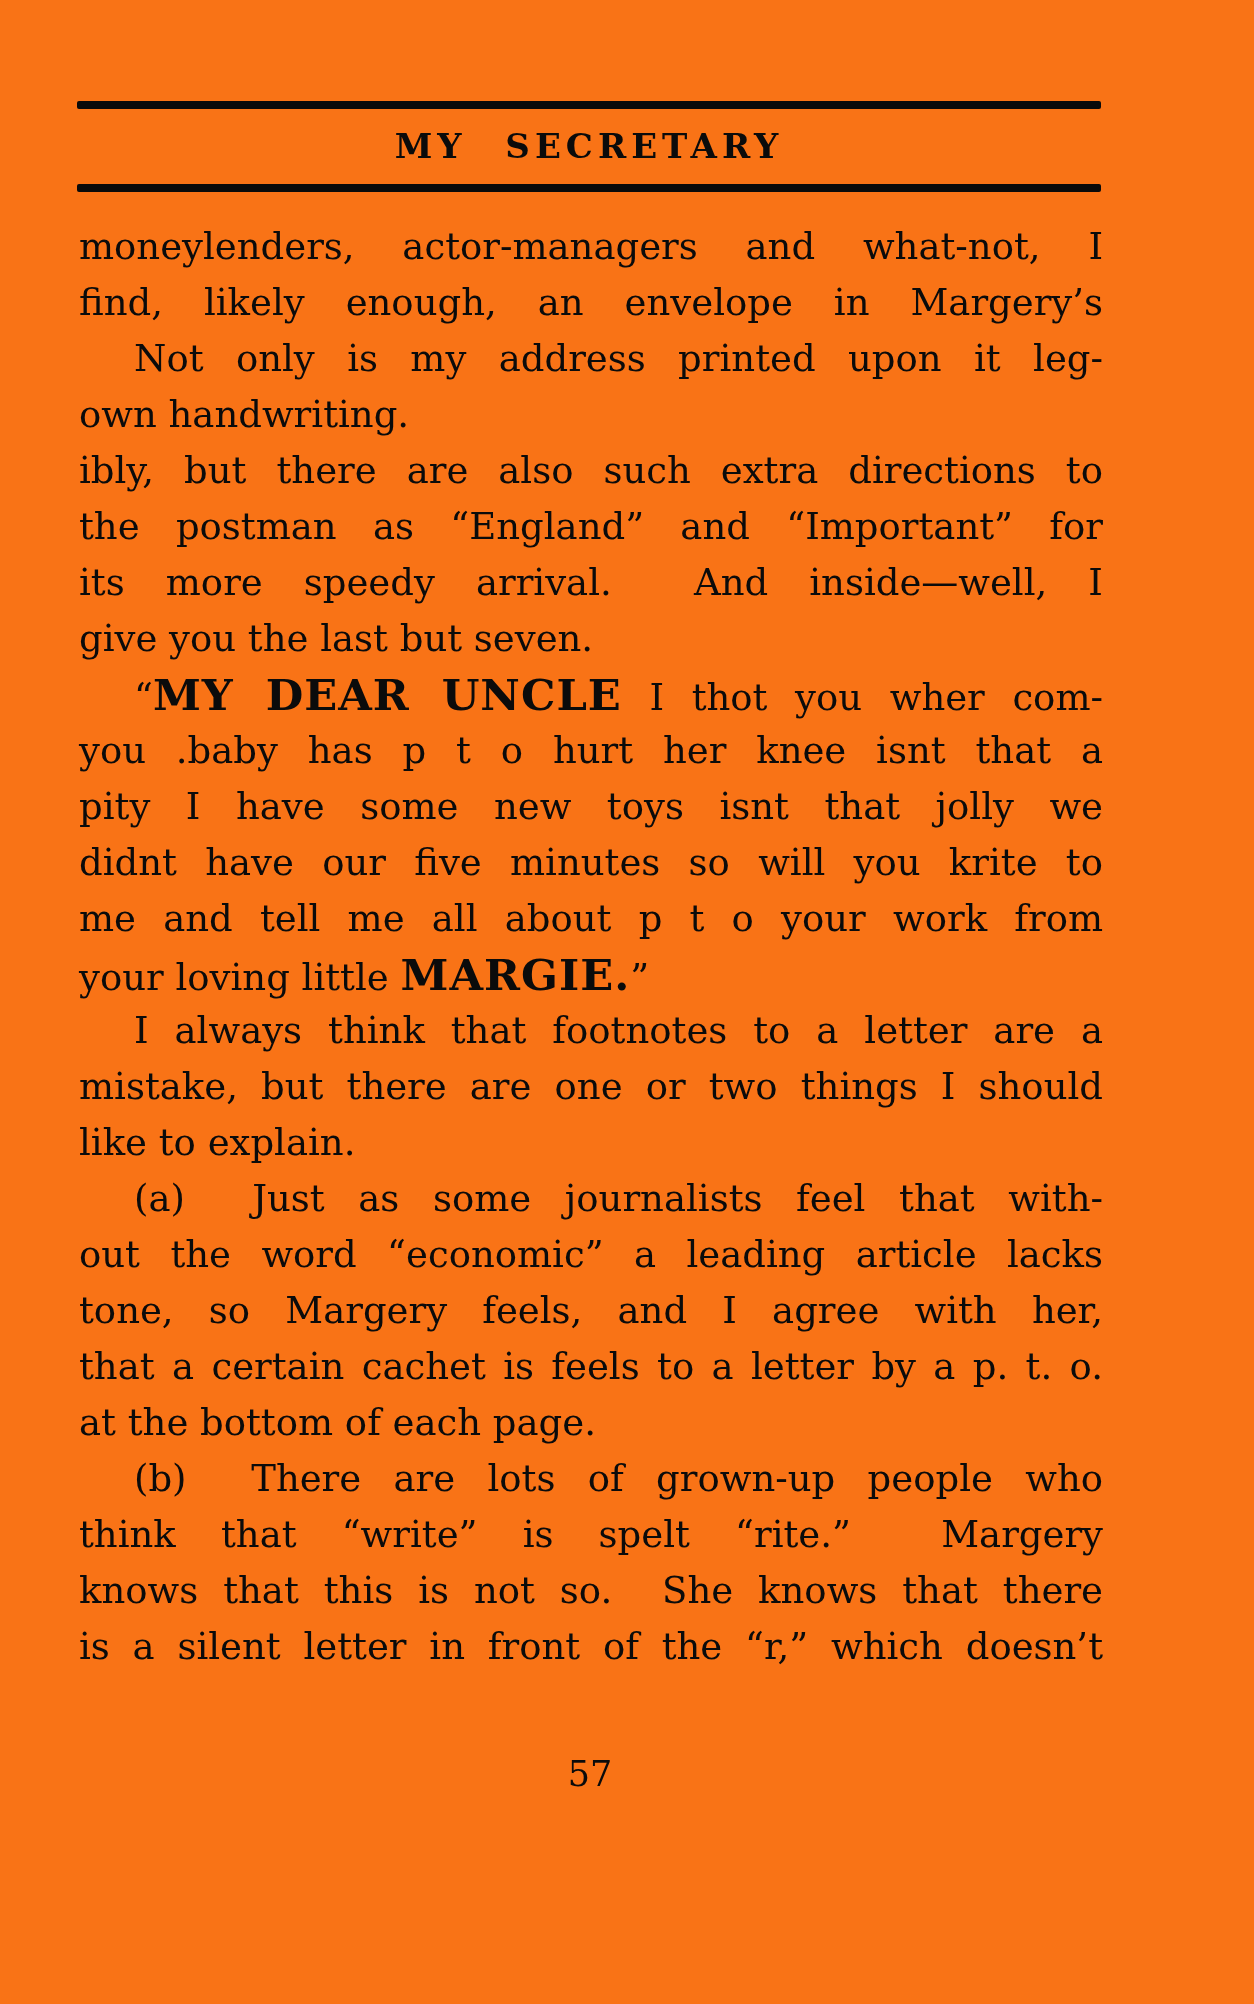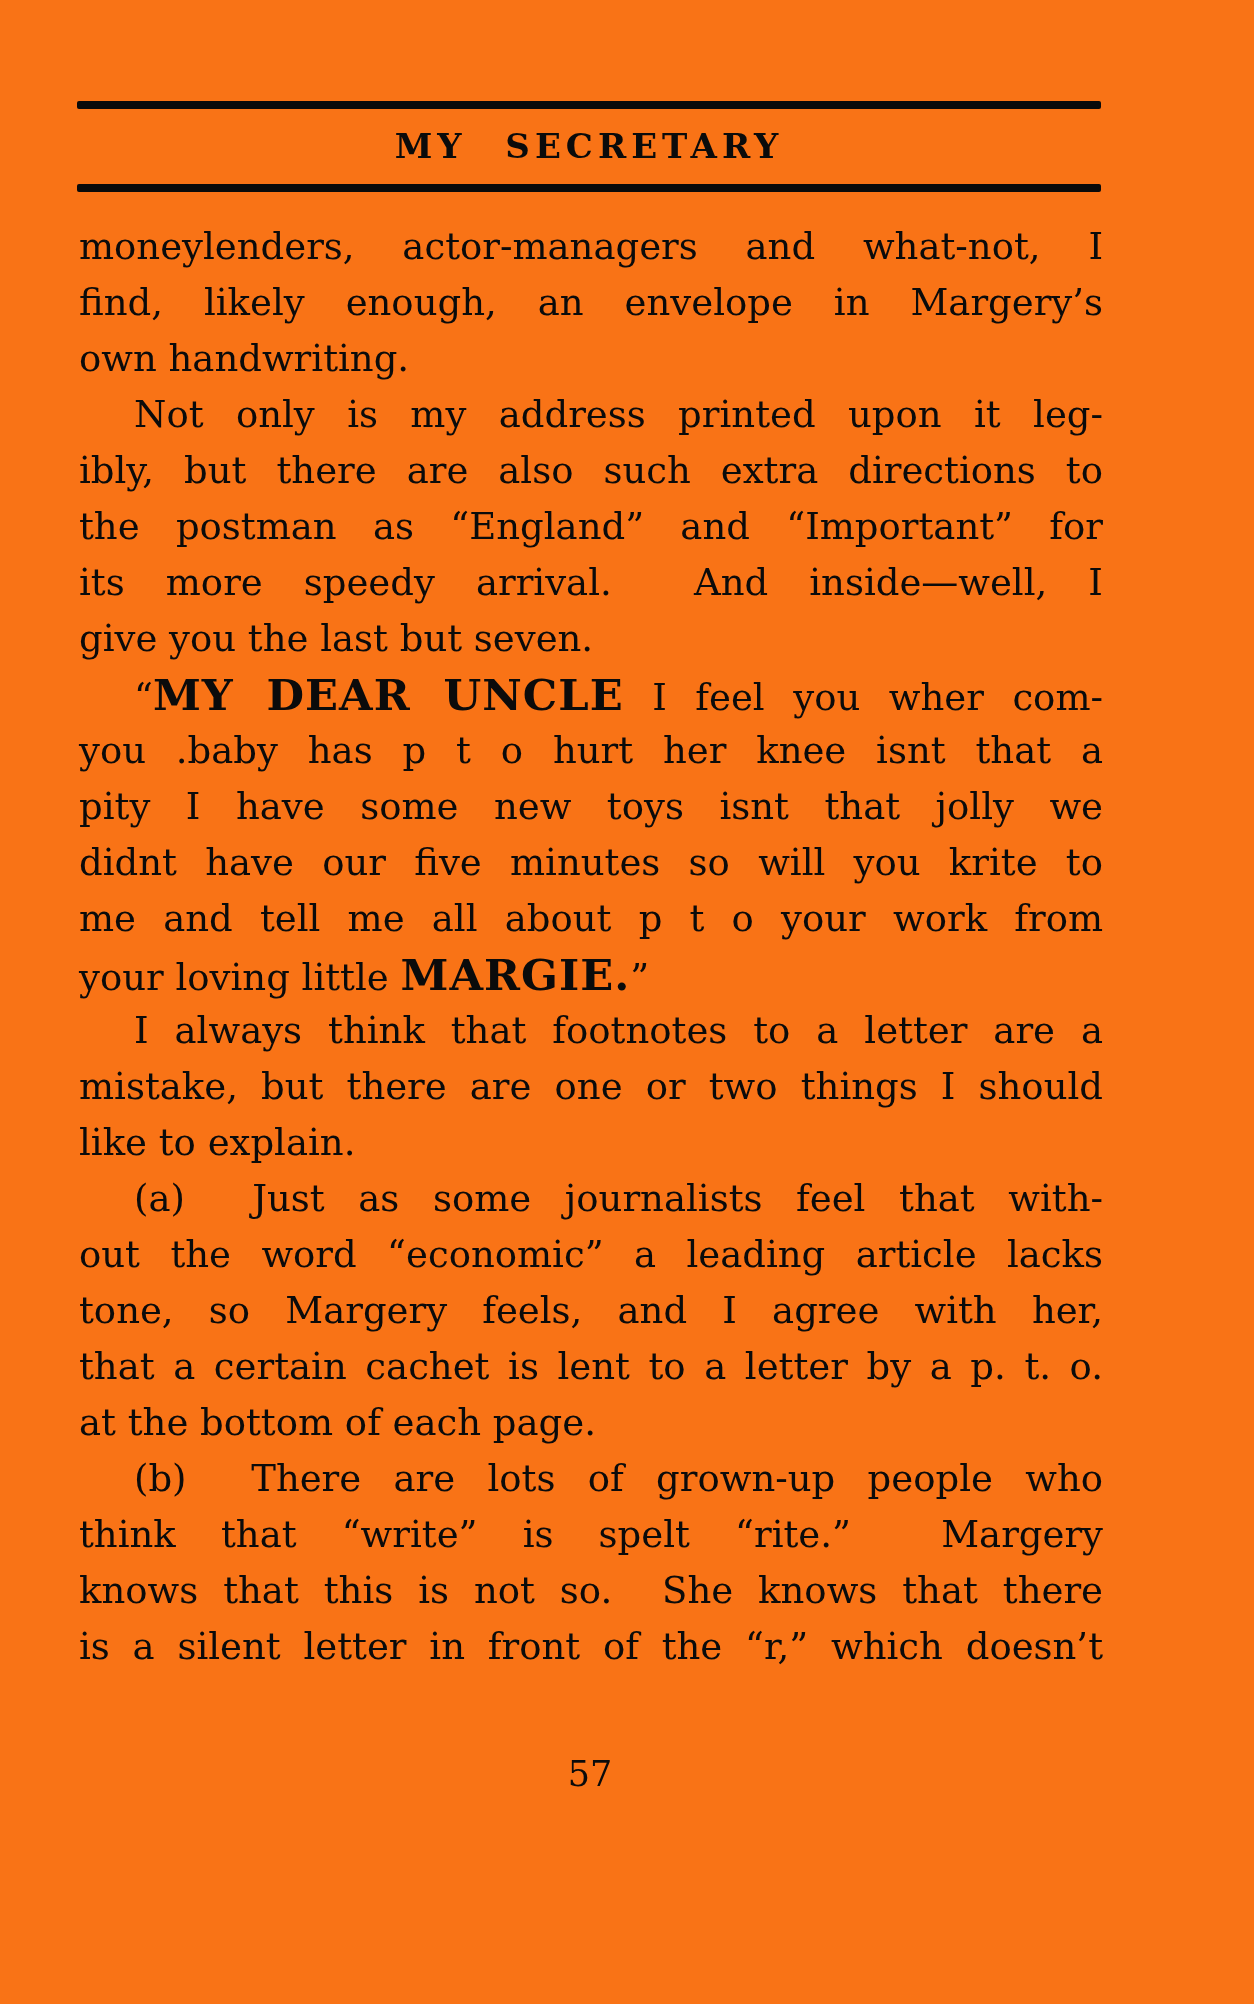--- a/index.html
+++ b/index.html
@@ -73,39 +73,39 @@
 
 <div class="page">
 
   <div class="rule rule-top"></div>
   <div class="running-head">MY SECRETARY</div>
   <div class="rule rule-bottom"></div>
 
   <div class="text-block">
     <div class="line">moneylenders, actor-managers and what-not, I</div>
     <div class="line">find, likely enough, an envelope in Margery’s</div>
+    <div class="line indent">Not only is my address printed upon it leg-</div>
     <div class="line end">own handwriting.</div>
-    <div class="line indent">Not only is my address printed upon it leg-</div>
     <div class="line">ibly, but there are also such extra directions to</div>
     <div class="line">the postman as “England” and “Important” for</div>
     <div class="line">its more speedy arrival.&nbsp; And inside—well, I</div>
     <div class="line end">give you the last but seven.</div>
-    <div class="line indent"><span>“</span><span class="caps">MY DEAR UNCLE</span><span> I feel you wher com-</span></div>
+    <div class="line indent"><span>“</span><span class="caps">MY DEAR UNCLE</span><span> I thot you wher com-</span></div>
     <div class="line">you .baby has p t o hurt her knee isnt that a</div>
     <div class="line">pity I have some new toys isnt that jolly we</div>
     <div class="line">didnt have our five minutes so will you krite to</div>
     <div class="line">me and tell me all about p t o your work from</div>
     <div class="line end"><span>your loving little </span><span class="caps">MARGIE.</span><span>”</span></div>
     <div class="line indent">I always think that footnotes to a letter are a</div>
     <div class="line">mistake, but there are one or two things I should</div>
     <div class="line end">like to explain.</div>
     <div class="line indent">(a)&nbsp; Just as some journalists feel that with-</div>
     <div class="line">out the word “economic” a leading article lacks</div>
     <div class="line">tone, so Margery feels, and I agree with her,</div>
-    <div class="line"><span>that a certain </span><span class="it">cachet</span><span> is lent to a letter by a p. t. o.</span></div>
+    <div class="line"><span>that a certain </span><span class="it">cachet</span><span> is feels to a letter by a p. t. o.</span></div>
     <div class="line end">at the bottom of each page.</div>
     <div class="line indent">(b)&nbsp; There are lots of grown-up people who</div>
     <div class="line">think that “write” is spelt “rite.”&nbsp; Margery</div>
     <div class="line">knows that this is not so.&nbsp; She knows that there</div>
     <div class="line">is a silent letter in front of the “r,” which doesn’t</div>
   </div>
 
   <div class="page-number">57</div>
 
 </div>

